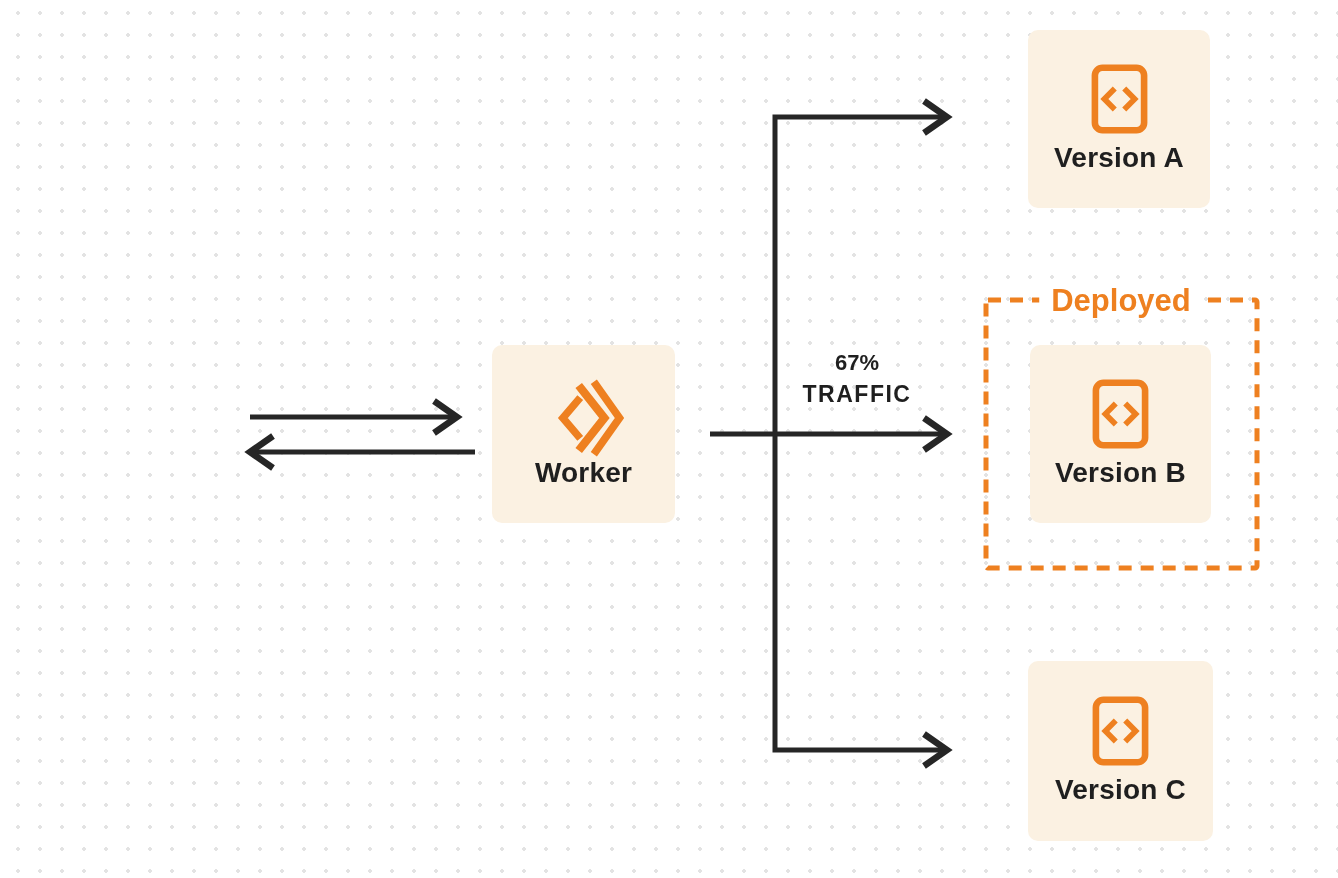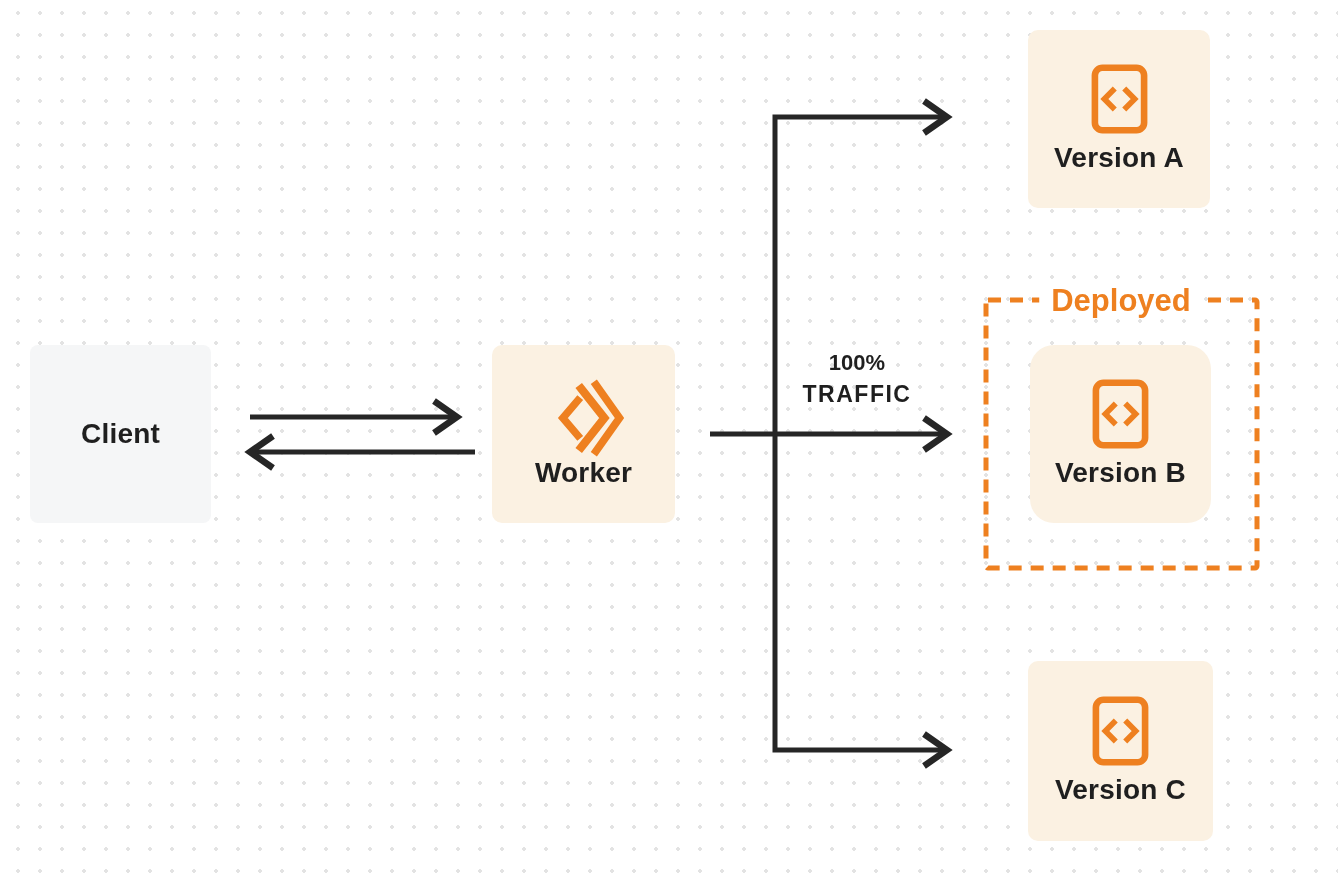--- a/index.html
+++ b/index.html
@@ -47,21 +47,21 @@
   }
   .node.gray{background:var(--node-gray-bg);}
   .node.cream{background:var(--node-cream-bg);}
   .node-label{
     font-size:28px;font-weight:700;color:var(--label-dark);
     letter-spacing:0.2px;white-space:nowrap;
   }
   #node-client{left:30px;top:345px;width:181px;height:178px;border-radius:8px;}
   #node-worker{left:492px;top:345px;width:183px;height:178px;gap:0;}
   #node-version-a{left:1028px;top:30px;width:182px;height:178px;}
-  #node-version-b{left:1030px;top:345px;width:181px;height:178px;border-radius:24px;}
+  #node-version-b{left:1030px;top:345px;width:181px;height:178px;}
   #node-version-c{left:1028px;top:661px;width:185px;height:180px;}
   .icon-svg{display:block;}
   .icon-svg .accent-stroke{
     stroke:var(--accent-orange);fill:none;
     stroke-linecap:butt;stroke-linejoin:miter;
   }
   .deployed-label{
     position:absolute;left:1121px;top:301px;
     transform:translate(-50%,-50%);
     background:var(--canvas-bg);
@@ -98,23 +98,20 @@
       <path class="line" d="M775 434 L775 117 L943 117"></path>
       <path class="head" d="M924 101 L947 117 L924 133"></path>
     </g>
     <g>
       <path class="line" d="M775 434 L775 750 L943 750"></path>
       <path class="head" d="M924 734 L947 750 L924 766"></path>
     </g>
     <rect class="dashed-rect" x="986" y="300" width="271" height="268" rx="2"></rect>
   </svg>
 
-  <div class="node gray" id="node-client">
-    <div class="node-label">Client</div>
-  </div>
 
   <div class="node cream" id="node-worker">
     <svg class="icon-svg" width="80" height="78" viewBox="0 0 106 100">
       <path class="accent-stroke" stroke-width="10" d="M48 23 L25 50 L48 77"></path>
       <path class="accent-stroke" stroke-width="11" d="M46 7 L80 50 L46 93"></path>
       <path class="accent-stroke" stroke-width="10" d="M66 2 L100 50 L66 98"></path>
     </svg>
     <div class="node-label">Worker</div>
   </div>
 
@@ -141,17 +138,17 @@
       <rect class="accent-stroke" stroke-width="7" x="4" y="4" width="52" height="66" rx="8"></rect>
       <path class="accent-stroke" stroke-width="6" d="M25 26 L14 37 L25 48"></path>
       <path class="accent-stroke" stroke-width="6" d="M35 26 L46 37 L35 48"></path>
     </svg>
     <div class="node-label">Version C</div>
   </div>
 
   <div class="deployed-label">Deployed</div>
 
   <div class="traffic-label">
-    <div class="traffic-line1">100%</div>
+    <div class="traffic-line1">67%</div>
     <div class="traffic-line2">TRAFFIC</div>
   </div>
 
 </div>
 
 </body></html>

